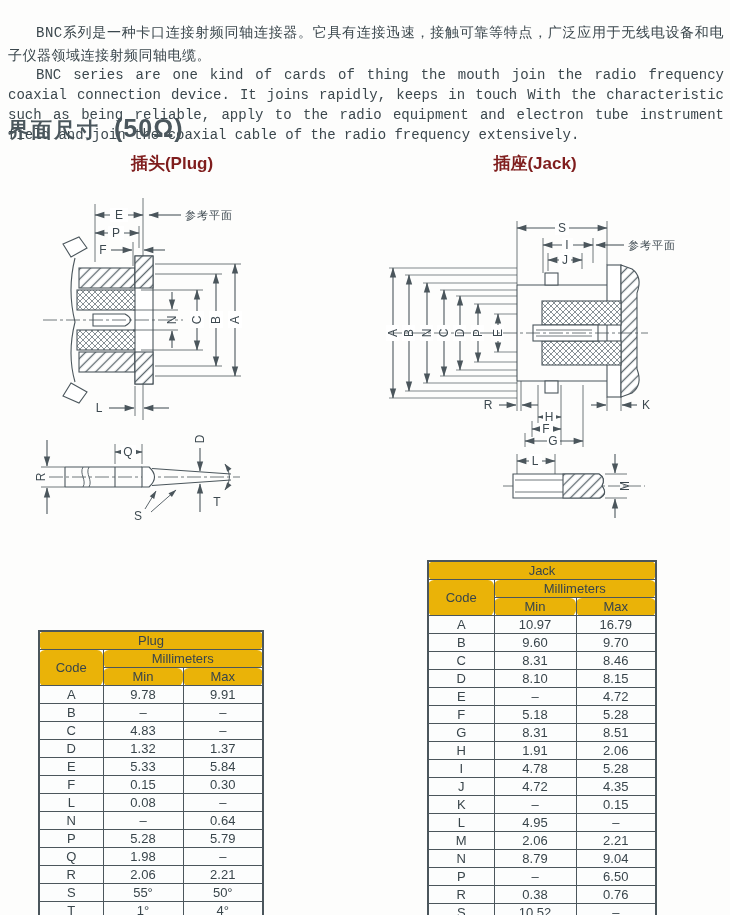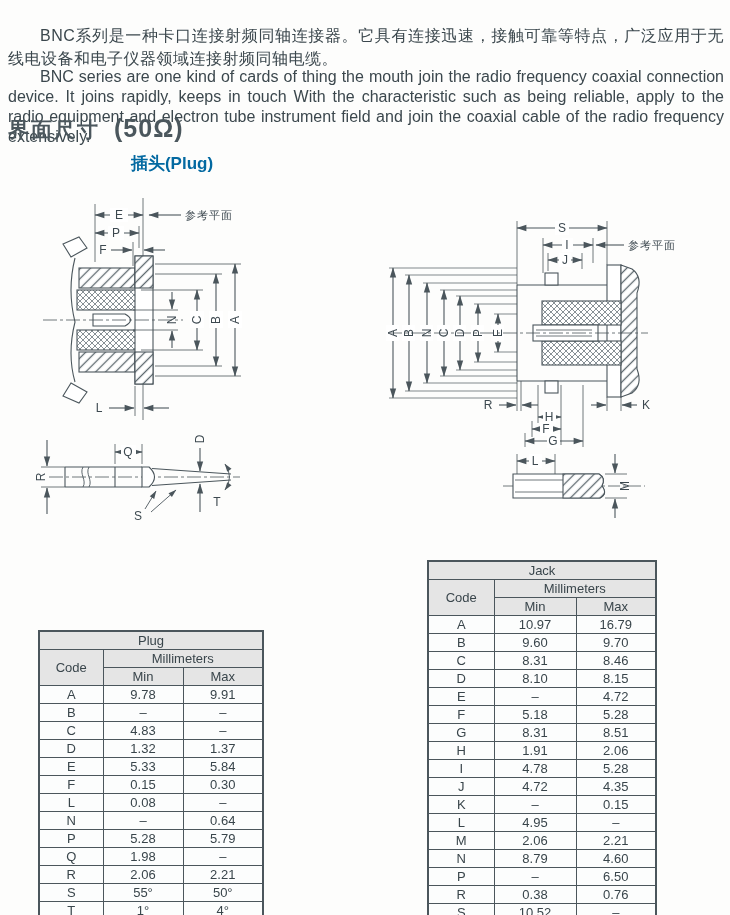--- a/index.html
+++ b/index.html
@@ -1,56 +1,57 @@
 <!DOCTYPE html>
 <html><head>
 <meta charset="utf-8">
 <style>
   html,body{margin:0;padding:0;background:#fff;}
   .page{position:relative;width:730px;height:915px;background:#fdfdfc;overflow:hidden;
         font-family:"Liberation Sans","DejaVu Sans",sans-serif;color:#3b474d;}
-  .para{position:absolute;left:8px;width:716px;font-size:16px;text-align:justify;
-        text-indent:2em;color:#3b474d;}
+  .para{position:absolute;left:8px;width:716px;font-size:14px;text-align:justify;
+        text-indent:2em;color:#3b474d;font-family:Liberation Mono, monospace;}
   .para-zh{top:8px;line-height:23px;letter-spacing:0.5px;}
   .para-en{top:51px;line-height:20px;}
   .heading{position:absolute;left:8px;top:114px;display:flex;align-items:baseline;gap:14px;
            color:#4b575d;font-weight:bold;white-space:nowrap;}
   .heading .h-zh{font-size:21px;letter-spacing:2px;}
   .heading .h-en{font-size:19px;letter-spacing:1px;}
   .heading .h-ohm{font-size:25px;letter-spacing:1px;}
   .fig-title{position:absolute;top:152px;width:220px;text-align:center;
-             font-size:17px;font-weight:bold;color:#0369a1;}
+             font-size:17px;font-weight:bold;color:#7f1d1d;}
   .fig-title-plug{left:62px;}
   .fig-title-jack{left:425px;}
   .diag{position:absolute;}
   svg text{font-family:"Liberation Sans","DejaVu Sans",sans-serif;font-size:12px;fill:#3d4950;}
   svg text.cjk{font-size:11px;letter-spacing:1px;}
   .dimtable{position:absolute;border-collapse:collapse;background:#fff;border:2px solid #4b565c;}
   .dimtable th,.dimtable td{border:1px solid #4b565c;font-size:13px;font-weight:normal;
       text-align:center;padding:0;height:17px;color:#39454b;}
-  .dimtable th{background:#e5e5e5;}
+  .dimtable th{background:#eab308;border-radius:6px;}
   .dimtable td{background:#fcfdfd;}
   .tbl-plug{left:38px;top:630px;}
   .tbl-jack{left:427px;top:560px;}
   .col-code{width:64px;}.col-min{width:80px;}.col-max{width:80px;}
 </style>
 </head>
 <body>
 
 <div class="page">
 
   <p class="para para-zh">BNC系列是一种卡口连接射频同轴连接器。它具有连接迅速，接触可靠等特点，广泛应用于无线电设备和电子仪器领域连接射频同轴电缆。</p>
   <p class="para para-en">BNC series are one kind of cards of thing the mouth join the radio frequency coaxial connection device. It joins rapidly, keeps in touch With the characteristic such as being reliable, apply to the radio equipment and electron tube instrument field and join the coaxial cable of the radio frequency extensively.</p>
 
   <div class="heading">
     <span class="h-zh">界面尺寸</span>
     <span class="h-ohm">(50Ω)</span>
   </div>
 
   <div class="fig-title fig-title-plug">插头(Plug)</div>
+  <div class="fig-title fig-title-jack">插座(Jack)</div>
 
   <svg class="diag" style="left:35px;top:190px" width="330" height="238" viewBox="0 0 330 238">
     <defs>
       <marker id="pm-ar" markerWidth="10" markerHeight="9" viewBox="0 0 10 10" refX="9.5" refY="5" orient="auto-start-reverse">
         <path d="M0 1.8 L10 5 L0 8.2 Z" fill="#4b565c"></path>
         </marker>
       <pattern id="pm-h" width="7" height="7" patternUnits="userSpaceOnUse" patternTransform="rotate(45)">
         <rect width="7" height="7" fill="#fff"></rect>
           <line x1="3.5" y1="0" x2="3.5" y2="7" stroke="#5d686e" stroke-width="1.3"></line>
         </pattern>
@@ -477,21 +478,21 @@
           <td>–</td>
         </tr>
         <tr>
           <td>M</td>
           <td>2.06</td>
           <td>2.21</td>
         </tr>
         <tr>
           <td>N</td>
           <td>8.79</td>
-          <td>4.60</td>
+          <td>9.04</td>
         </tr>
         <tr>
           <td>P</td>
           <td>–</td>
           <td>6.50</td>
         </tr>
         <tr>
           <td>R</td>
           <td>0.38</td>
           <td>0.76</td>

